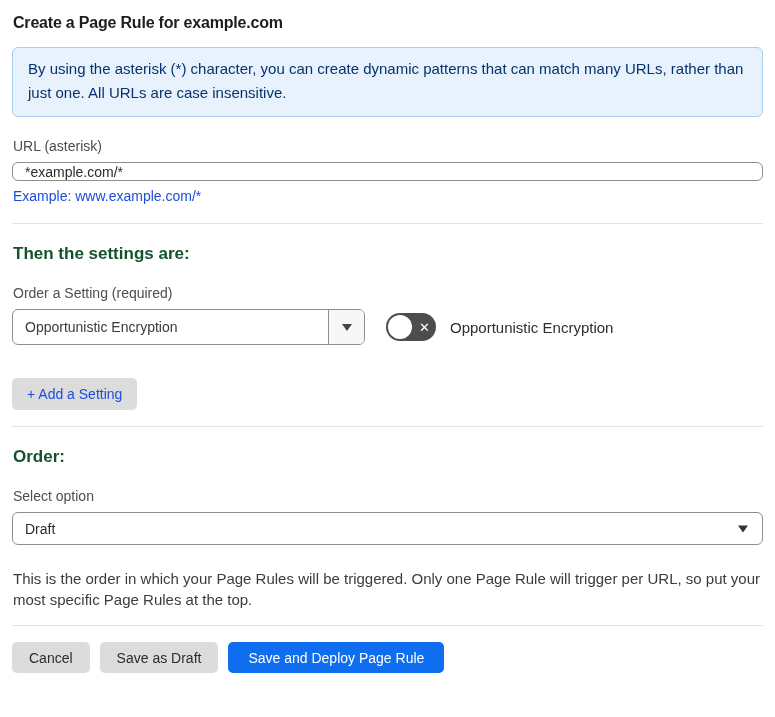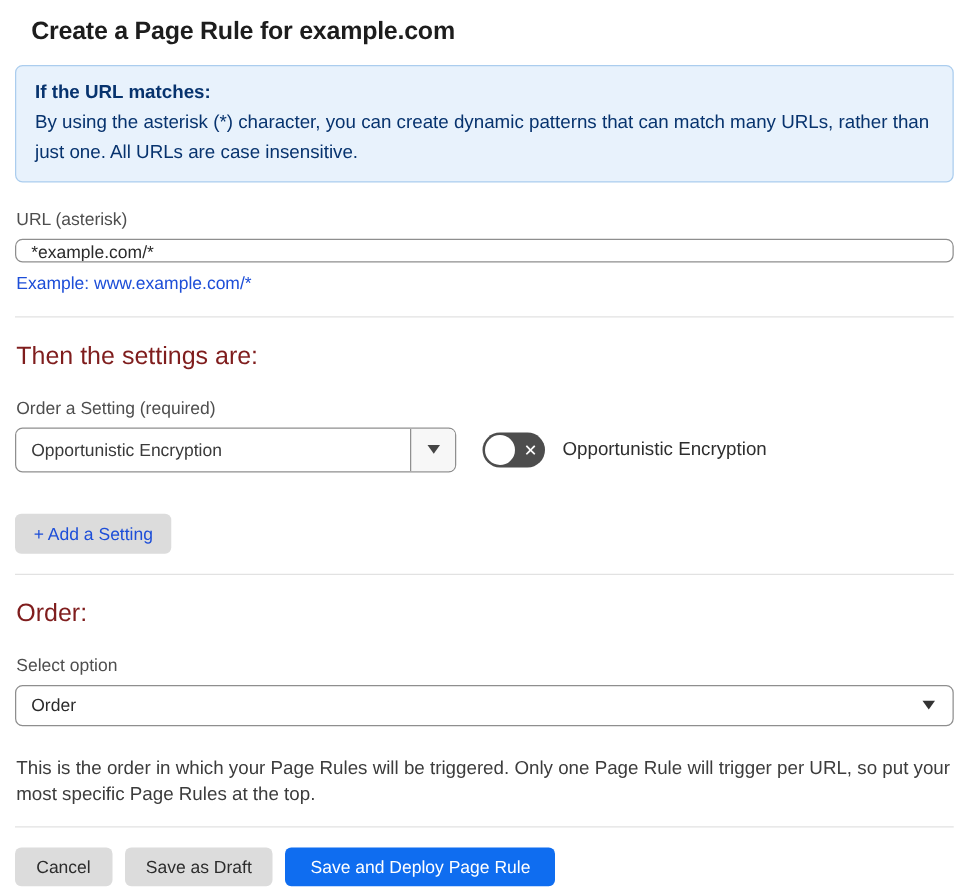--- a/index.html
+++ b/index.html
@@ -4,25 +4,25 @@
 <style>
   * { box-sizing: border-box; margin: 0; padding: 0; }
   html, body { width: 775px; height: 717px; background: #ffffff; }
   body {
     font-family: "Liberation Sans", "DejaVu Sans", sans-serif;
     color: #1d1d1d;
   }
   .container { padding: 12px 12px 0 12px; width: 775px; }
 
   .page-title {
-    font-size: 20px;
+    font-size: 16px;
     font-weight: 700;
     color: #1d1d1d;
     letter-spacing: -0.2px;
-    margin: 2px 0 15px 13px;
+    margin: 2px 0 15px 1px;
   }
 
   .banner {
     background: #e8f2fc;
     border: 1px solid #abcdee;
     border-radius: 6px;
     padding: 9px 15px 11px 15px;
     font-size: 15px;
     line-height: 24px;
     color: #07336e;
@@ -63,23 +63,23 @@
   .divider {
     border: none;
     border-top: 1px solid #e2e2e2;
     height: 0;
   }
   .divider-1 { margin-top: 19px; }
   .divider-2 { margin-top: 16px; }
   .divider-3 { margin-top: 15px; }
 
   .section-heading {
-    font-size: 20px;
-    font-weight: 400;
-    color: #7f1d1d;
+    font-size: 17px;
+    font-weight: 700;
+    color: #14532d;
     margin: 20px 0 0 1px;
   }
 
   .picker-row {
     display: flex;
     align-items: center;
     margin-top: 7px;
   }
 
   .setting-dropdown {
@@ -208,21 +208,20 @@
   .btn-primary { background: #0f6df0; color: #ffffff; padding: 0 20px; }
 </style>
 </head>
 <body>
 
 <div class="container">
 
   <h1 class="page-title">Create a Page Rule for example.com</h1>
 
   <div class="banner">
-    <div class="banner-heading">If the URL matches:</div>
     <div>By using the asterisk (*) character, you can create dynamic patterns that can match many URLs, rather than just one. All URLs are case insensitive.</div>
   </div>
 
   <div class="field-label">URL (asterisk)</div>
   <input class="url-input" type="text" value="*example.com/*" style="">
   <div class="hint-text">Example: www.example.com/*</div>
 
   <hr class="divider divider-1">
 
   <h2 class="section-heading">Then the settings are:</h2>
@@ -246,21 +245,21 @@
 
   <button class="add-setting-btn">+ Add a Setting</button>
 
   <hr class="divider divider-2">
 
   <h2 class="section-heading">Order:</h2>
 
   <div class="field-label">Select option</div>
 
   <div class="order-select">
-    <span>Order</span>
+    <span>Draft</span>
     <span class="tri-down"></span>
   </div>
 
   <div class="order-desc">This is the order in which your Page Rules will be triggered. Only one Page Rule will trigger per URL, so put your most specific Page Rules at the top.</div>
 
   <hr class="divider divider-3">
 
   <div class="footer">
     <button class="btn btn-gray">Cancel</button>
     <button class="btn btn-gray">Save as Draft</button>

